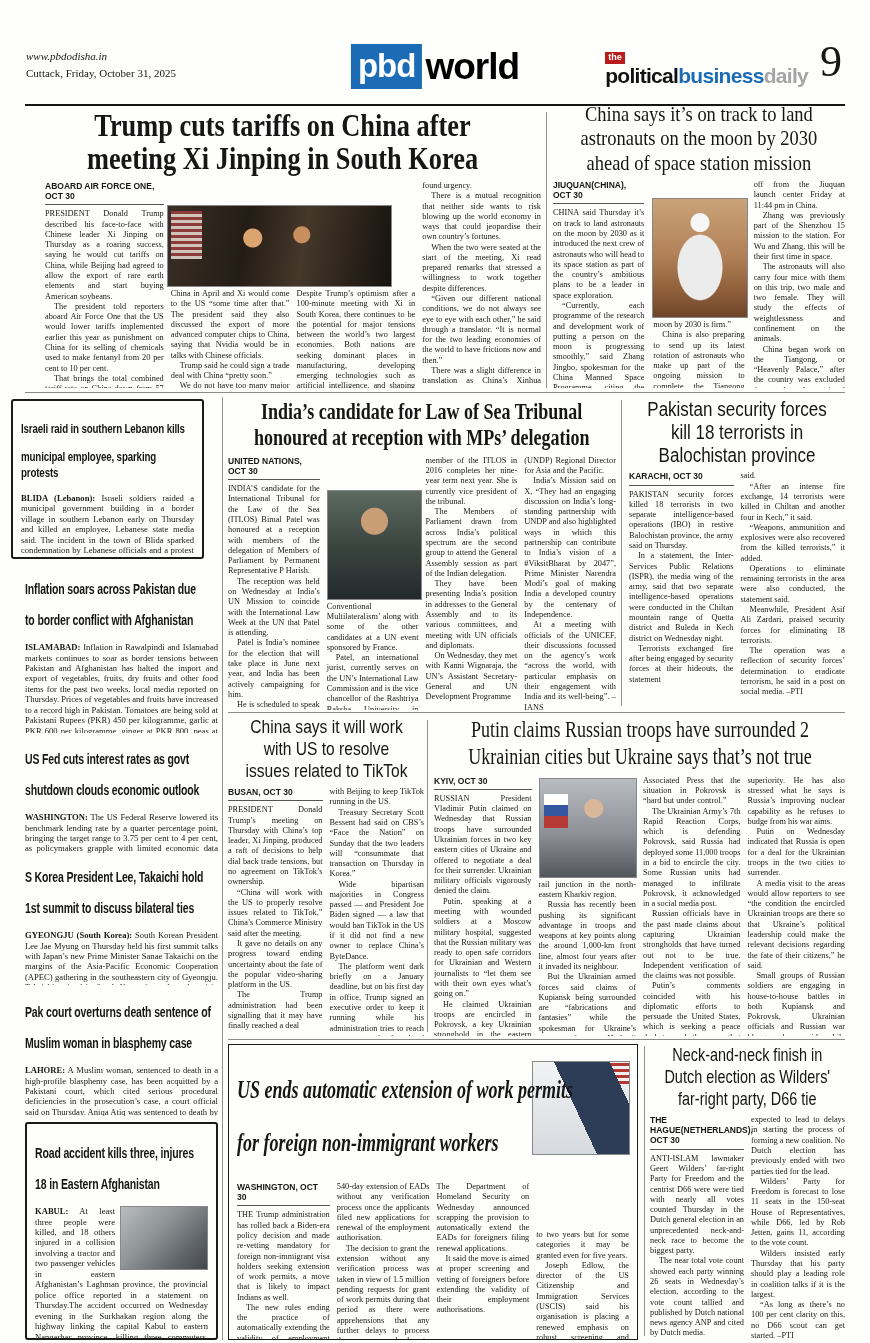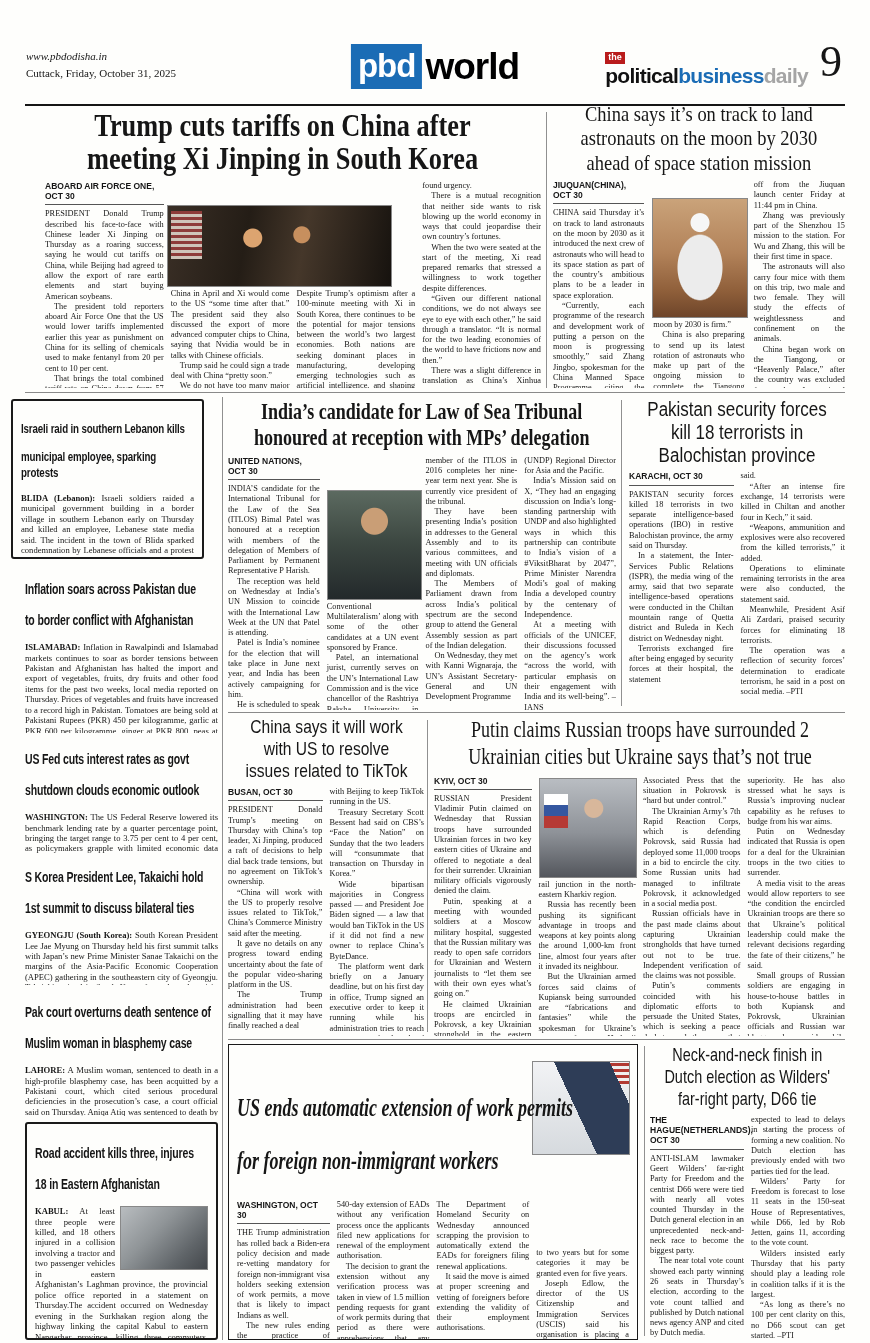--- a/index.html
+++ b/index.html
@@ -18,21 +18,21 @@
   .world-word{color:#000;font-size:37px;letter-spacing:-1px;margin-left:3px;vertical-align:-2px;}
   .brand{position:absolute;right:62px;top:46px;font-family:"Liberation Sans",sans-serif;}
   .brand-the{display:inline-block;background:#b91c1c;color:#fff;font-weight:bold;
              font-size:9px;line-height:1.1;padding:1px 3px;margin-bottom:1px;}
   .brand-words{font-weight:bold;font-size:21px;line-height:1;letter-spacing:-0.7px;white-space:nowrap;}
   .brand-pol{color:#111;}.brand-bus{color:#1b6cb5;}.brand-day{color:#a5a5a5;}
   .page-num{position:absolute;right:28px;top:40px;font-size:44px;line-height:1;font-family:"Liberation Serif",serif;}
   
   .story{position:absolute;overflow:hidden;}
   .box{border:2px solid #1a1a1a;border-radius:3px;padding:7px 8px;}
-  .box1{border:1.5px solid #1a1a1a;padding:24px 8px;}
+  .box1{border:1.5px solid #1a1a1a;padding:6px 8px;}
   .sqz{transform-origin:50% 0;width:calc(100%/var(--k));margin-left:calc((100% - 100%/var(--k))/2);transform:scaleX(var(--k));}
   .sqz-left{transform-origin:0 0;width:calc(100%/var(--k));transform:scaleX(var(--k));}
   .hl p{margin:0;}
   .hl{text-align:center;}
   .hl-left{text-align:left;}
   .hl-t{font-size:31px;line-height:1.08;font-weight:bold;}
   .hl-m{font-size:21px;line-height:1.16;font-weight:normal;}
   .hl-i{font-size:24px;line-height:1.1;font-weight:bold;}
   .hl-pu{font-size:24px;line-height:1.14;font-weight:normal;}
   .hl-w{font-size:25px;line-height:1.12;font-weight:bold;font-style:italic;}
@@ -254,22 +254,22 @@
       </div>
       <div class="col" style="padding-top:146px;">
         <div class="paras">
             <p>Conventional Multilateralism’ along with some of the other candidates at a UN event sponsored by France.</p>
             <p>Patel, an international jurist, currently serves on the UN’s International Law Commission and is the vice chancellor of the Rashtriya Raksha University in Gujarat.</p>
           </div>
       </div>
       <div class="col">
         <div class="paras">
             <p>member of the ITLOS in 2016 completes her nine-year term next year. She is currently vice president of the tribunal.</p>
+            <p>The Members of Parliament drawn from across India’s political spectrum are the second group to attend the General Assembly session as part of the Indian delegation.</p>
             <p>They have been presenting India’s position in addresses to the General Assembly and to its various committees, and meeting with UN officials and diplomats.</p>
-            <p>The Members of Parliament drawn from across India’s political spectrum are the second group to attend the General Assembly session as part of the Indian delegation.</p>
             <p>On Wednesday, they met with Kanni Wignaraja, the UN’s Assistant Secretary-General and UN Development Programme</p>
           </div>
       </div>
       <div class="col">
         <div class="paras">
             <p>(UNDP) Regional Director for Asia and the Pacific.</p>
             <p>India’s Mission said on X, “They had an engaging discussion on India’s long-standing partnership with UNDP and also highlighted ways in which this partnership can contribute to India’s vision of a #ViksitBharat by 2047”, Prime Minister Narendra Modi’s goal of making India a developed country by the centenary of Independence.</p>
             <p>At a meeting with officials of the UNICEF, their discussions focussed on the agency’s work “across the world, with particular emphasis on their engagement with India and its well-being”. –IANS</p>
           </div>
       </div>
@@ -283,21 +283,21 @@
         <p>Pakistan security forces</p>
         <p>kill 18 terrorists in</p>
         <p>Balochistan province</p>
       </div>
     <div class="cols" style="height:232px;">
       <div class="col">
         <div class="dateline">KARACHI, OCT 30</div>
         <div class="paras">
             <p>PAKISTAN security forces killed 18 terrorists in two separate intelligence-based operations (IBO) in restive Balochistan province, the army said on Thursday.</p>
             <p>In a statement, the Inter-Services Public Relations (ISPR), the media wing of the army, said that two separate intelligence-based operations were conducted in the Chiltan mountain range of Quetta district and Buleda in Kech district on Wednesday night.</p>
-            <p>Terrorists exchanged fire after being engaged by security forces at their hospital, the statement</p>
+            <p>Terrorists exchanged fire after being engaged by security forces at their hideouts, the statement</p>
           </div>
       </div>
       <div class="col">
         <div class="paras">
             <p>said.</p>
             <p>“After an intense fire exchange, 14 terrorists were killed in Chiltan and another four in Kech,” it said.</p>
             <p>“Weapons, ammunition and explosives were also recovered from the killed terrorists,” it added.</p>
             <p>Operations to eliminate remaining terrorists in the area were also conducted, the statement said.</p>
             <p>Meanwhile, President Asif Ali Zardari, praised security forces for eliminating 18 terrorists.</p>
             <p>The operation was a reflection of security forces’ determination to eradicate terrorism, he said in a post on social media. –PTI</p>
@@ -421,21 +421,21 @@
     <div class="hl hl-sans19 sqz" style="--k:.76">
         <p>Neck-and-neck finish in</p>
         <p>Dutch election as Wilders'</p>
         <p>far-right party, D66 tie</p>
       </div>
     <div class="cols" style="height:222px;">
       <div class="col">
         <div class="dateline">THE HAGUE(NETHERLANDS), OCT 30</div>
         <div class="paras">
             <p>ANTI-ISLAM lawmaker Geert Wilders’ far-right Party for Freedom and the centrist D66 were were tied with nearly all votes counted Thursday in the Dutch general election in an unprecedented neck-and-neck race to become the biggest party.</p>
-            <p>The near total vote count showed each party winning 26 seats in Thursday’s election, according to the vote count tallied and published by Dutch national news agency ANP and cited by Dutch media.</p>
+            <p>The near total vote count showed each party winning 26 seats in Wednesday’s election, according to the vote count tallied and published by Dutch national news agency ANP and cited by Dutch media.</p>
             <p>The nail-biting finish is</p>
           </div>
       </div>
       <div class="col">
         <div class="paras">
             <p>expected to lead to delays in starting the process of forming a new coalition. No Dutch election has previously ended with two parties tied for the lead.</p>
             <p>Wilders’ Party for Freedom is forecast to lose 11 seats in the 150-seat House of Representatives, while D66, led by Rob Jetten, gains 11, according to the vote count.</p>
             <p>Wilders insisted early Thursday that his party should play a leading role in coalition talks if it is the largest.</p>
             <p>“As long as there’s no 100 per cent clarity on this, no D66 scout can get started. –PTI</p>
           </div>

